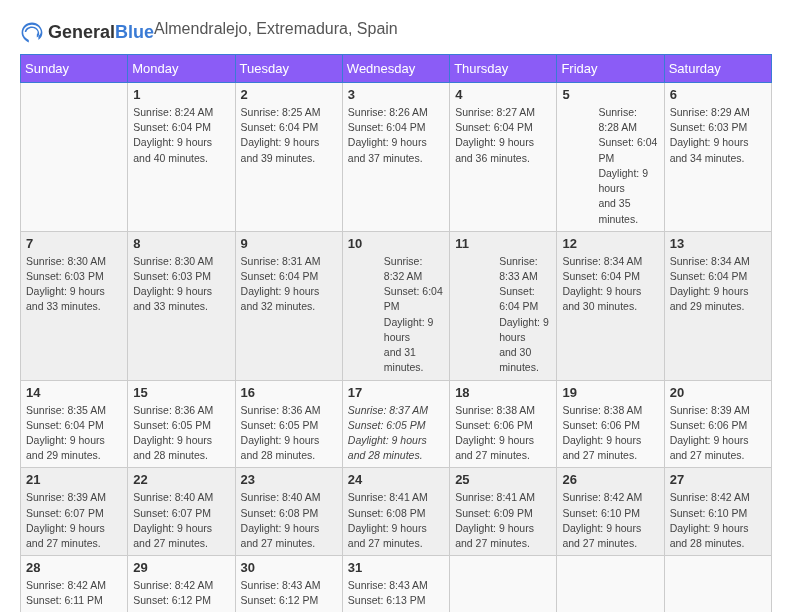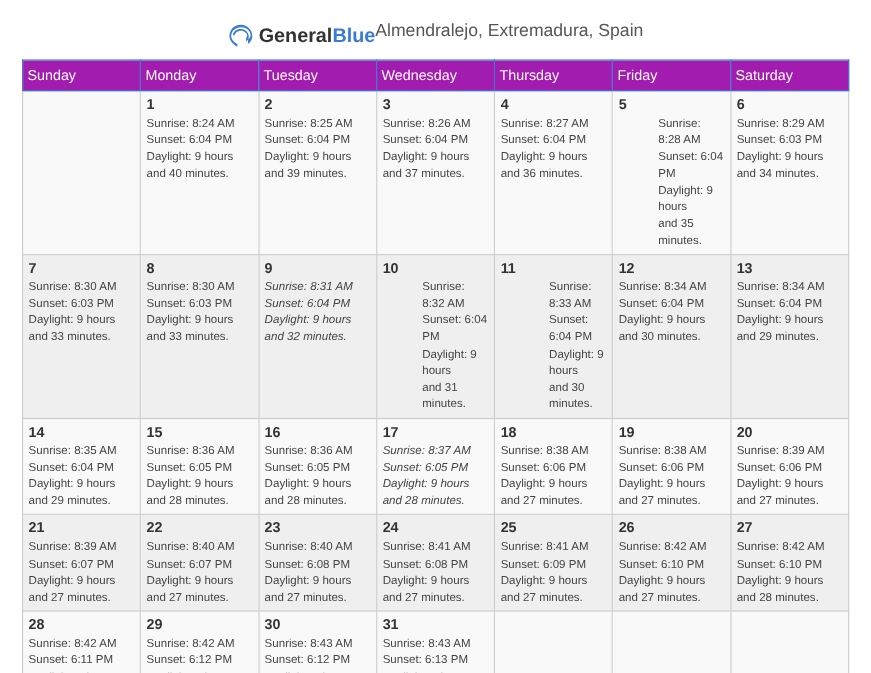--- a/index.html
+++ b/index.html
@@ -6,21 +6,21 @@
     body {
       font-family: Arial, sans-serif;
       background: #fff;
       width: 792px;
       min-height: 612px;
       padding: 20px;
     }
     .header {
       display: flex;
       align-items: flex-start;
-      justify-content: center;
+      justify-content: flex-start;
       margin-bottom: 10px;
     }
     .logo {
       display: flex;
       align-items: center;
       gap: 4px;
     }
     .logo-text-general {
       font-size: 18px;
       font-weight: bold;
@@ -46,21 +46,21 @@
     .location-title {
       font-size: 16px;
       color: #555;
     }
     table {
       width: 100%;
       border-collapse: collapse;
       font-size: 11px;
     }
     thead tr th {
-      background-color: #a21caf;
+      background-color: #8b5cf6;
       color: #fff;
       padding: 6px 4px;
       text-align: left;
       font-size: 13px;
       font-weight: normal;
       border: 1px solid #3a7bd5;
     }
     tbody tr td {
       border: 1px solid #ccc;
       vertical-align: top;
@@ -176,21 +176,21 @@
         </td>
         <td>
           <span class="day-number">8</span>
           <div class="day-detail" style="white-space: pre-line;">Sunrise: 8:30 AM
 Sunset: 6:03 PM
 Daylight: 9 hours
 and 33 minutes.</div>
         </td>
         <td>
           <span class="day-number">9</span>
-          <div class="day-detail" style="white-space: pre-line; font-style: italic;">Sunrise: 8:31 AM
+          <div class="day-detail" style="white-space: pre-line;">Sunrise: 8:31 AM
 Sunset: 6:04 PM
 Daylight: 9 hours
 and 32 minutes.</div>
         </td>
         <td>
           <span class="day-number">10</span>
           <div class="day-detail" style="white-space: pre-line; margin-left: 36px;">Sunrise: 8:32 AM
 Sunset: 6:04 PM
 Daylight: 9 hours
 and 31 minutes.</div>

